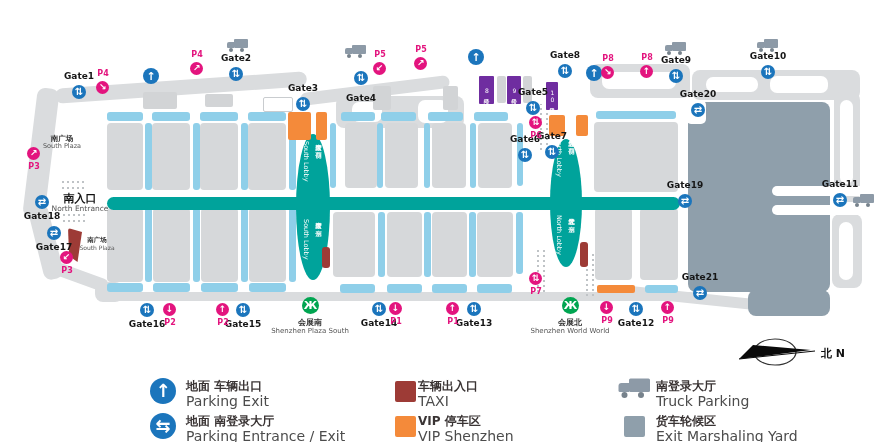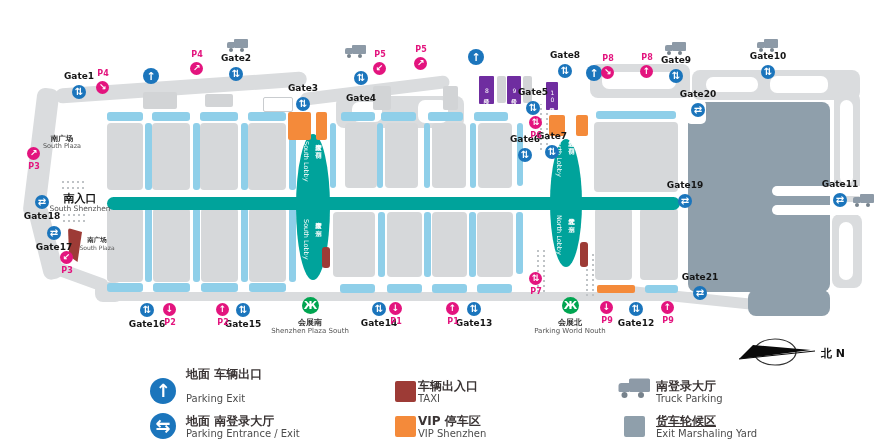--- a/index.html
+++ b/index.html
@@ -43,21 +43,21 @@
   .plen.s{font-size:6.5px;}
   .plen.xs{font-size:6px;}
   .truck{}
   .t-cargo{position:absolute;left:7px;top:1px;width:14px;height:9px;background:#8d9aa7;border-radius:1px;}
   .t-cab{position:absolute;left:0;top:4px;width:7px;height:6px;background:#8d9aa7;border-radius:2px 0 0 1px;}
   .t-w1{position:absolute;left:2px;top:10px;width:4px;height:4px;background:#77828c;border-radius:50%;}
   .t-w2{position:absolute;left:13px;top:10px;width:4px;height:4px;background:#77828c;border-radius:50%;}
   .legend-circle{width:26px;height:26px;font-size:18px;}
   .legend-square{width:21px;height:21px;border-radius:2px;}
   .lgzh{font-size:12px;font-weight:bold;color:#3a3434;white-space:nowrap;}
-  .lgen{font-size:10px;color:#4c4c4c;white-space:nowrap;}
+  .lgen{font-size:14px;color:#4c4c4c;white-space:nowrap;}
   .compass{position:absolute;left:737px;top:330px;}
   .compass text{font-family:"DejaVu Sans",sans-serif;font-size:11px;font-weight:bold;fill:#111;}
 </style>
 </head>
 <body>
 
 <div class="page">
   <div class="canvas">
       <div class="abs road" style="left: 55px; top: 80px; width: 252px; height: 15px; border-radius: 8px; transform: rotate(-4deg);"></div>
       <div class="abs road" style="left: 30px; top: 88px; width: 22px; height: 130px; border-radius: 8px; transform: rotate(7deg);"></div>
@@ -410,33 +410,33 @@
       <div class="abs plabel" style="left: 668px; top: 316px;">P9</div>
       <div class="abs icon metro" style="left: 302px; top: 297px; width: 17px; height: 17px; font-size: 11px;">
         <span>Ж</span>
       </div>
       <div class="abs mzh" style="left: 310px; top: 317px;">会展南</div>
       <div class="abs men" style="left: 310px; top: 327px;">Shenzhen Plaza South</div>
       <div class="abs icon metro" style="left: 562px; top: 297px; width: 17px; height: 17px; font-size: 11px;">
         <span>Ж</span>
       </div>
       <div class="abs mzh" style="left: 570px; top: 317px;">会展北</div>
-      <div class="abs men" style="left: 570px; top: 327px;">Parking World Nouth</div>
+      <div class="abs men" style="left: 570px; top: 327px;">Shenzhen World World</div>
       <div class="abs plzh s" style="left: 62px; top: 134px;">南广场</div>
       <div class="abs plen s" style="left: 62px; top: 142px;">South Plaza</div>
       <div class="abs plzh l" style="left: 80px; top: 191px;">南入口</div>
-      <div class="abs plen l" style="left: 80px; top: 204px;">South Shenzhen</div>
+      <div class="abs plen l" style="left: 80px; top: 204px;">North Entrance</div>
       <div class="abs plzh xs" style="left: 97px; top: 236px;">南广场</div>
       <div class="abs plen xs" style="left: 97px; top: 244px;">South Plaza</div>
     </div>
   <div class="legend-layer">
       <div class="abs icon blue legend-circle" style="left: 150px; top: 378px;">
         <span>↑</span>
       </div>
-      <div class="abs lgzh" style="left: 186px; top: 366px;">地面 车辆出口</div>
+      <div class="abs lgzh" style="left: 186px; top: 378px;">地面 车辆出口</div>
       <div class="abs lgen" style="left: 186px; top: 393px;">Parking Exit</div>
       <div class="abs icon blue legend-circle" style="left: 150px; top: 413px;">
         <span>⇆</span>
       </div>
       <div class="abs lgzh" style="left: 186px; top: 413px;">地面 南登录大厅</div>
       <div class="abs lgen" style="left: 186px; top: 428px;">Parking Entrance / Exit</div>
       <div class="abs legend-square" style="left: 395px; top: 381px; background: rgb(157, 59, 54);"></div>
       <div class="abs lgzh" style="left: 418px; top: 378px;">车辆出入口</div>
       <div class="abs lgen" style="left: 418px; top: 393px;">TAXI</div>
       <div class="abs legend-square" style="left: 395px; top: 416px; background: rgb(244, 138, 58);"></div>
@@ -444,21 +444,21 @@
       <div class="abs lgen" style="left: 418px; top: 428px;">VIP Shenzhen</div>
       <div class="abs truck" style="left: 624px; top: 381px; width: 22px; height: 16px; transform: scale(1.5);">
         <div class="t-cargo"></div>
         <div class="t-cab"></div>
         <div class="t-w1"></div>
         <div class="t-w2"></div>
       </div>
       <div class="abs lgzh" style="left: 656px; top: 378px;">南登录大厅</div>
       <div class="abs lgen" style="left: 656px; top: 393px;">Truck Parking</div>
       <div class="abs legend-square" style="left: 624px; top: 416px; background: rgb(143, 159, 171);"></div>
-      <div class="abs lgzh" style="left: 656px; top: 413px; text-decoration: underline;">货车轮候区</div>
+      <div class="abs lgzh" style="left: 656px; top: 413px;">货车轮候区</div>
       <div class="abs lgen" style="left: 656px; top: 428px;">Exit Marshaling Yard</div>
     </div>
   <svg class="compass" width="120" height="46" viewBox="0 0 120 46">
     <ellipse cx="38" cy="22" rx="21" ry="13" fill="none" stroke="#333" stroke-width="1.2"></ellipse>
     <polygon points="2,29 74,20 16,15" fill="#0a0a0a"></polygon>
     <line x1="2" y1="29" x2="78" y2="21" stroke="#0a0a0a" stroke-width="1"></line>
     <text x="84" y="27">北 N</text>
   </svg>
 </div>
 

